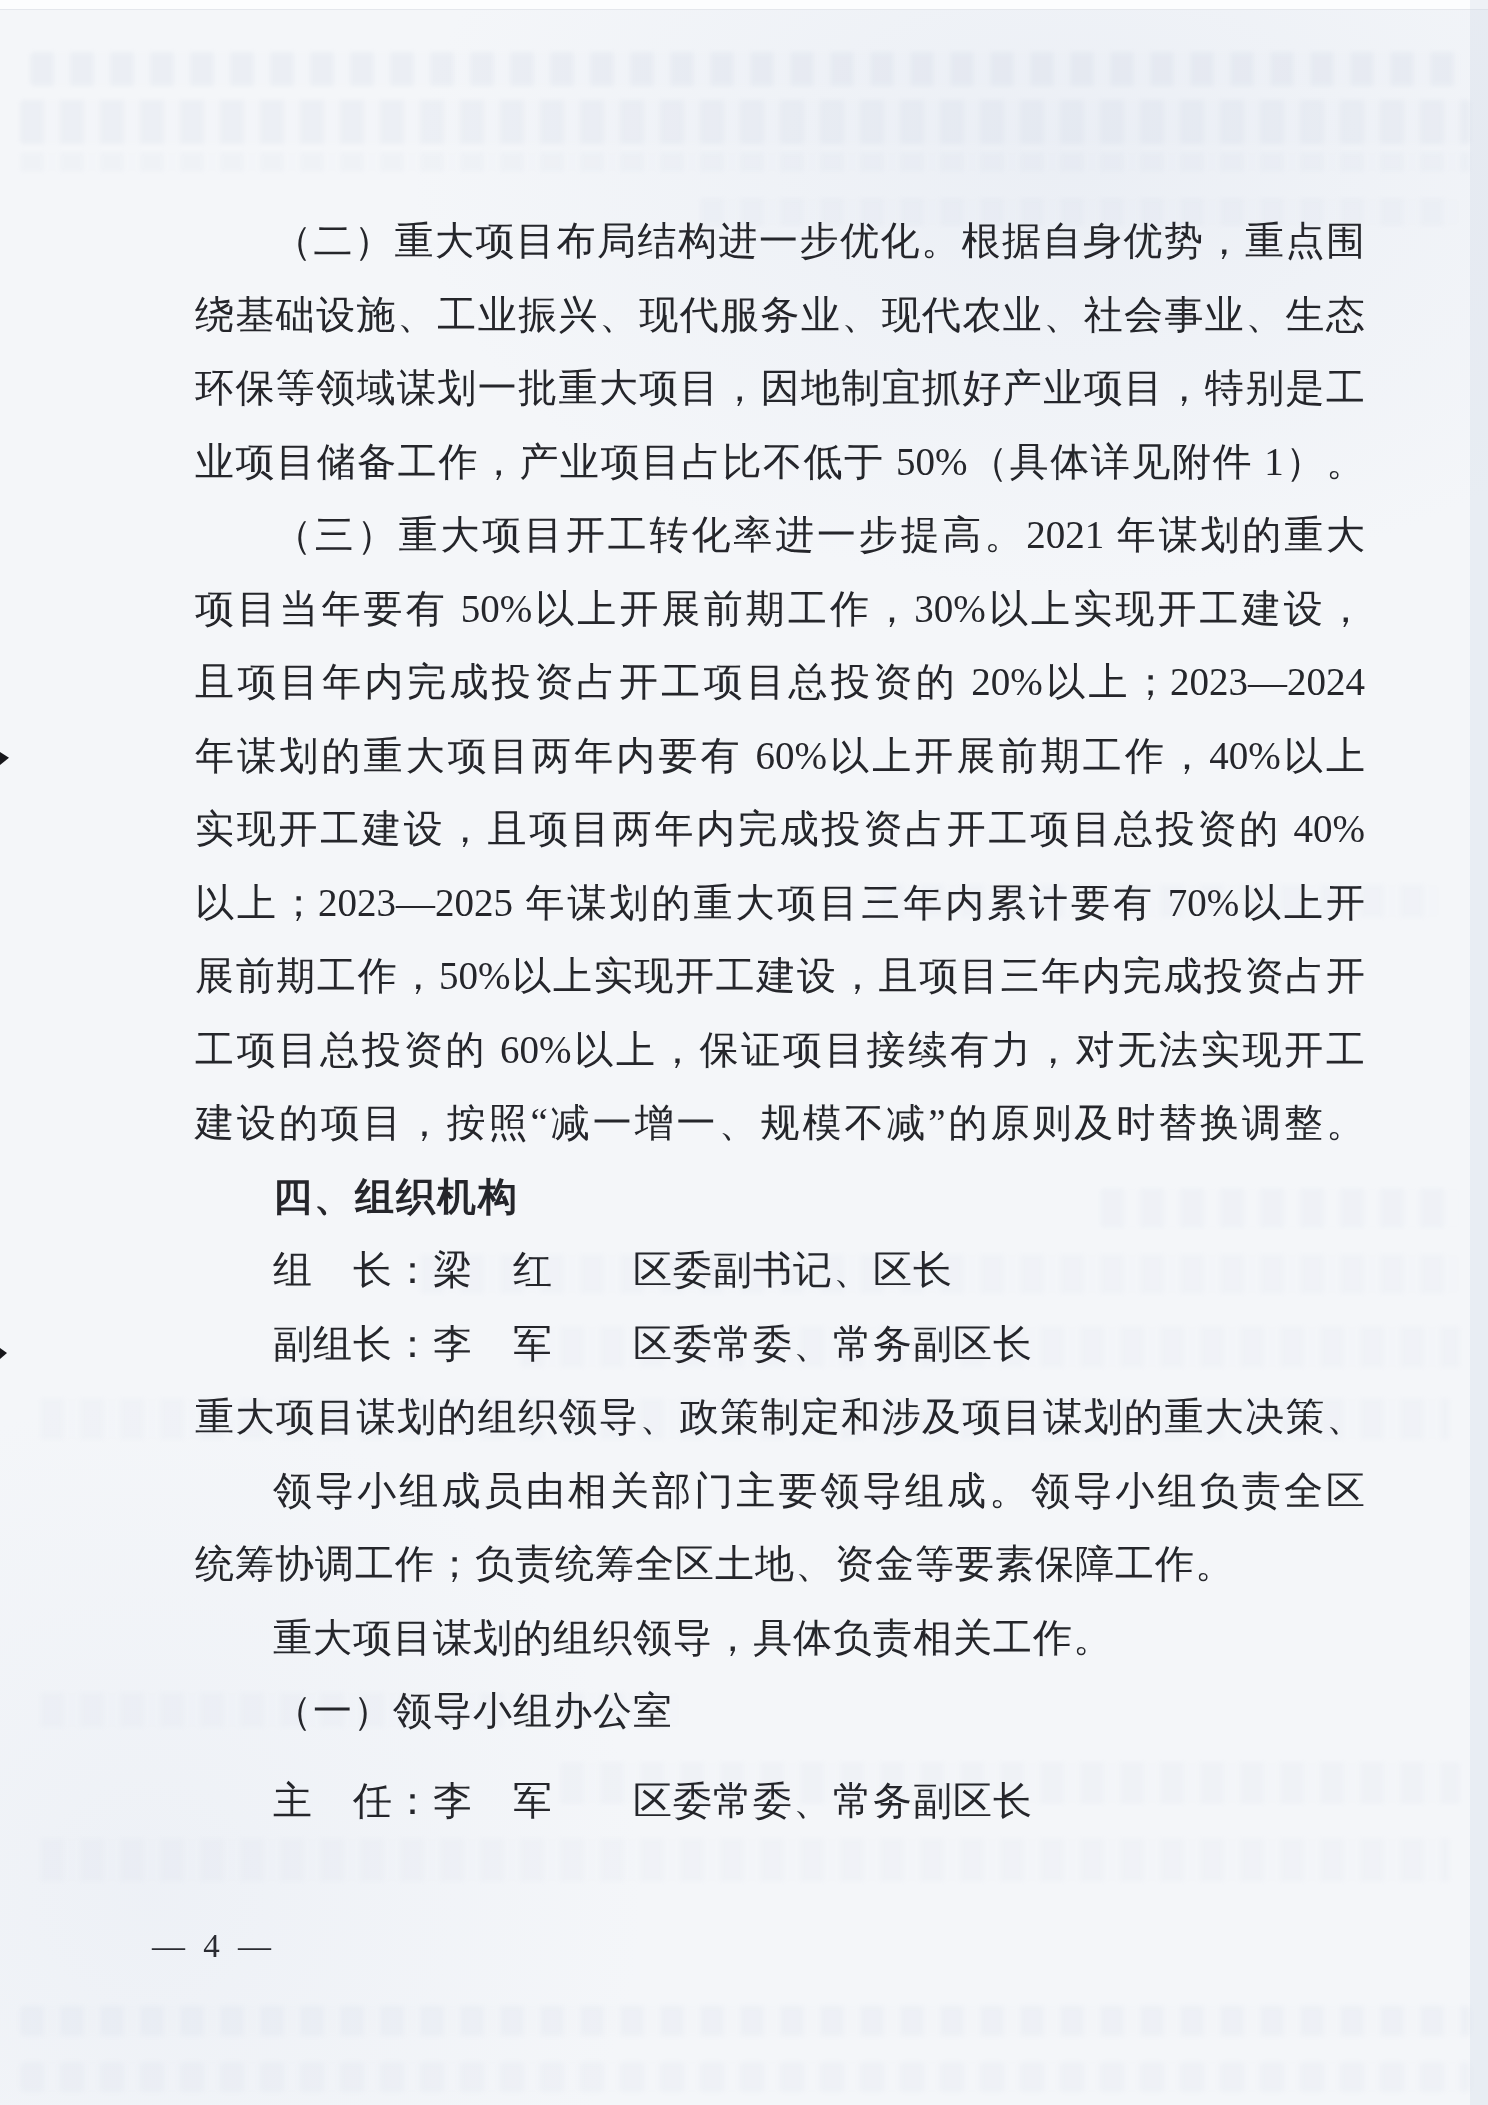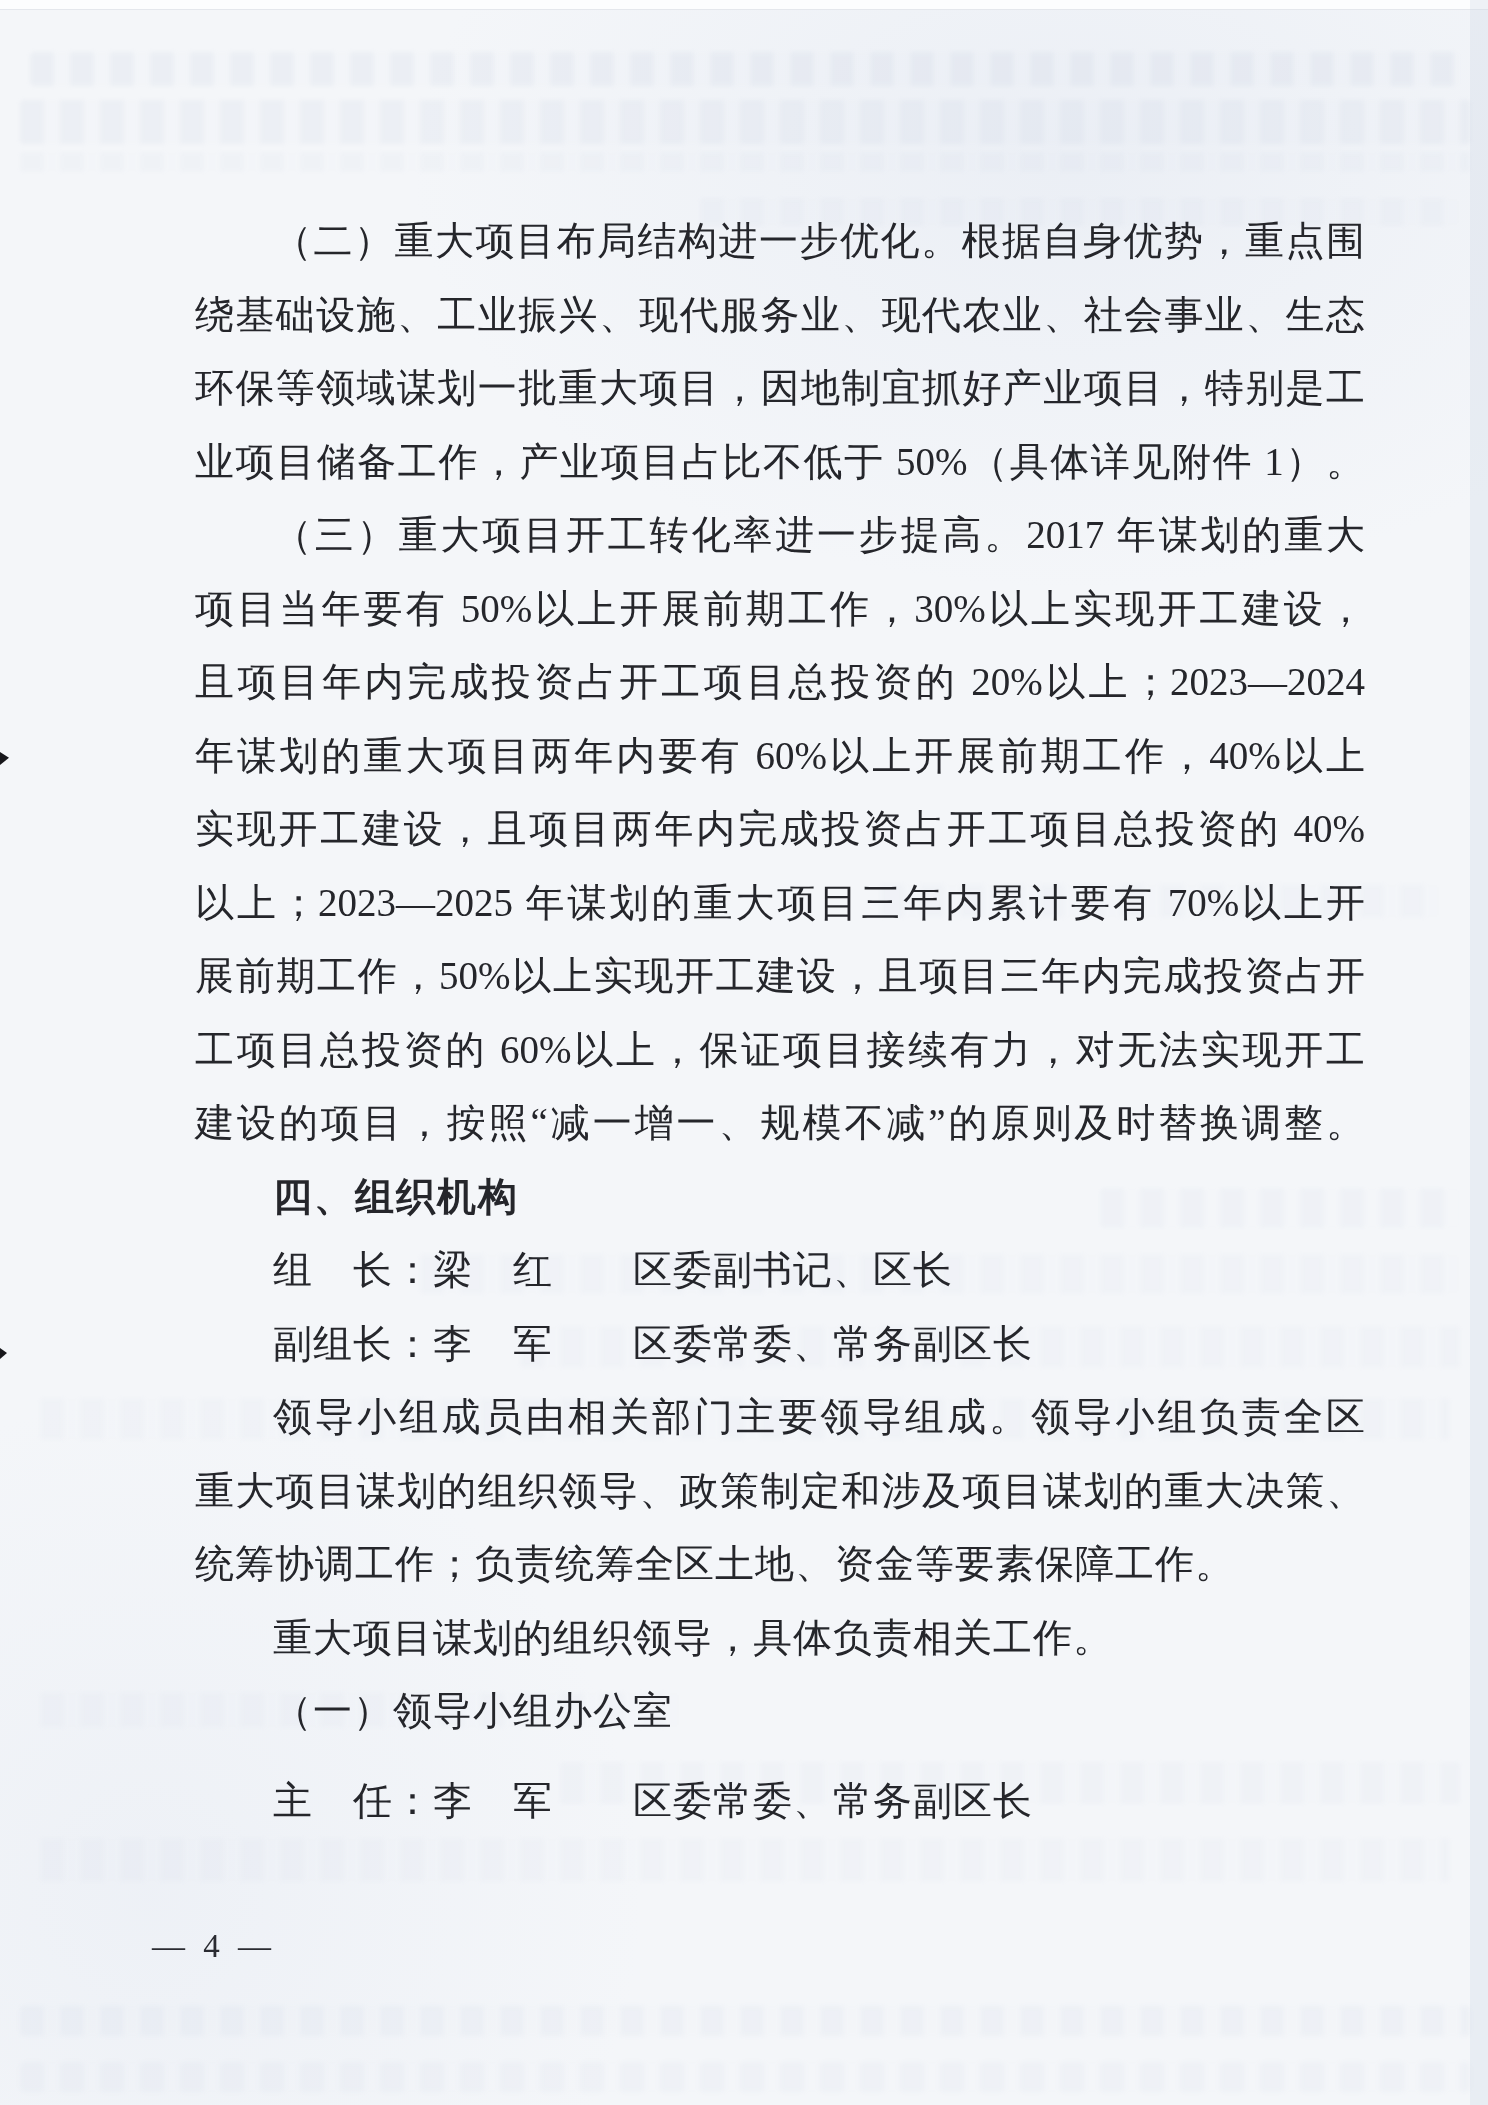--- a/index.html
+++ b/index.html
@@ -61,34 +61,34 @@
   <div class="ghost" style="left:20px;top:2062px;width:1450px;height:30px;opacity:.34"></div>
 
   <div class="edge-mark m1"></div>
   <div class="edge-mark m2"></div>
 
   <main class="text-block">
     <p class="ln just ind2">（二）重大项目布局结构进一步优化。根据自身优势，重点围</p>
     <p class="ln just">绕基础设施、工业振兴、现代服务业、现代农业、社会事业、生态</p>
     <p class="ln just">环保等领域谋划一批重大项目，因地制宜抓好产业项目，特别是工</p>
     <p class="ln just">业项目储备工作，产业项目占比不低于 50%（具体详见附件 1）。</p>
-    <p class="ln just ind2">（三）重大项目开工转化率进一步提高。2017 年谋划的重大</p>
+    <p class="ln just ind2">（三）重大项目开工转化率进一步提高。2021 年谋划的重大</p>
     <p class="ln just">项目当年要有 50%以上开展前期工作，30%以上实现开工建设，</p>
     <p class="ln just">且项目年内完成投资占开工项目总投资的 20%以上；2023—2024</p>
     <p class="ln just">年谋划的重大项目两年内要有 60%以上开展前期工作，40%以上</p>
     <p class="ln just">实现开工建设，且项目两年内完成投资占开工项目总投资的 40%</p>
     <p class="ln just">以上；2023—2025 年谋划的重大项目三年内累计要有 70%以上开</p>
     <p class="ln just">展前期工作，50%以上实现开工建设，且项目三年内完成投资占开</p>
     <p class="ln just">工项目总投资的 60%以上，保证项目接续有力，对无法实现开工</p>
     <p class="ln just">建设的项目，按照“减一增一、规模不减”的原则及时替换调整。</p>
     <p class="ln ind2 heading">四、组织机构</p>
     <p class="ln ind2">组　长：梁　红　　区委副书记、区长</p>
     <p class="ln ind2">副组长：李　军　　区委常委、常务副区长</p>
+    <p class="ln just">重大项目谋划的组织领导、政策制定和涉及项目谋划的重大决策、</p>
     <p class="ln just ind2">领导小组成员由相关部门主要领导组成。领导小组负责全区</p>
-    <p class="ln just">重大项目谋划的组织领导、政策制定和涉及项目谋划的重大决策、</p>
     <p class="ln">统筹协调工作；负责统筹全区土地、资金等要素保障工作。</p>
     <p class="ln ind2">重大项目谋划的组织领导，具体负责相关工作。</p>
     <p class="ln ind2">（一）领导小组办公室</p>
     <p class="ln ind2 mt">主　任：李　军　　区委常委、常务副区长</p>
   </main>
 
   <div class="page-number">— 4 —</div>
 </div>
 
 </body></html>

